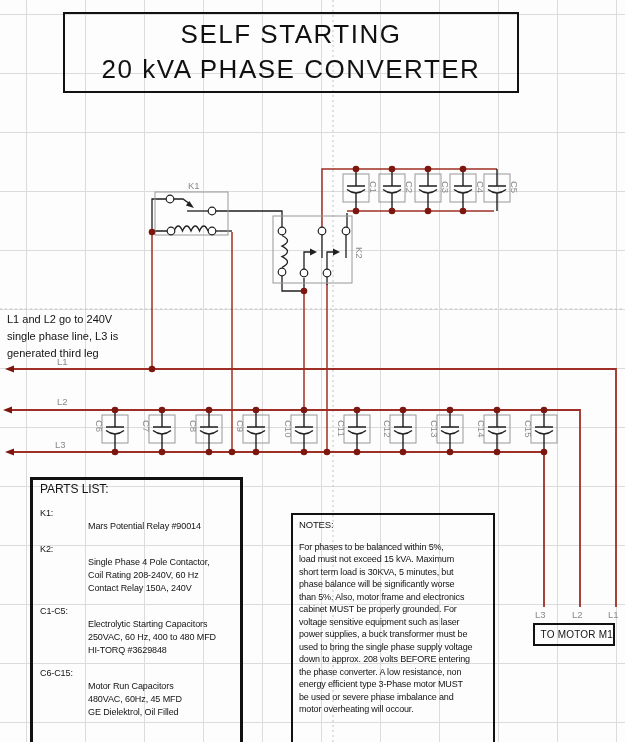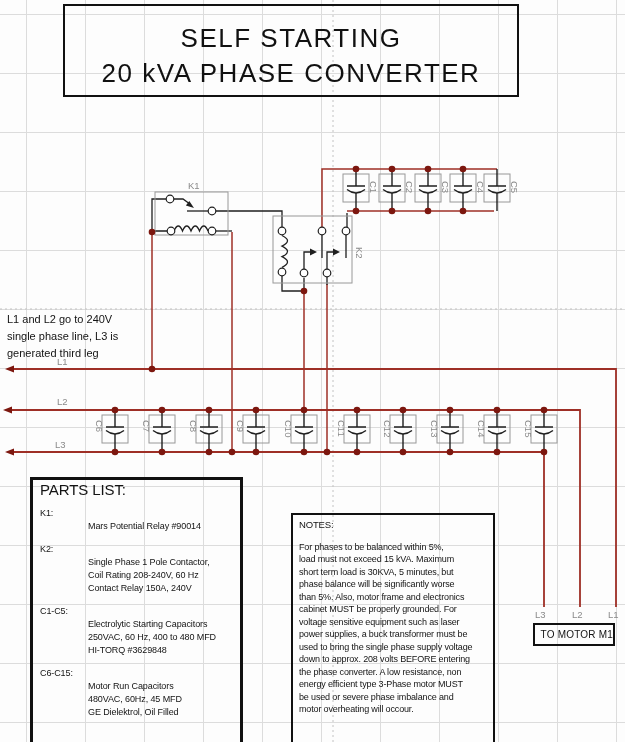--- a/index.html
+++ b/index.html
@@ -19,31 +19,31 @@
   .wire-red-thin{stroke:#9e2f26;stroke-width:1.5;fill:none;}
   .wire-blk{stroke:#1f1f1f;stroke-width:1.3;fill:none;}
   .cbox{fill:none;stroke:#989898;stroke-width:1;}
   .cwire{fill:none;stroke:#1f1f1f;stroke-width:1.4;}
   .term{fill:#ffffff;stroke:#1f1f1f;stroke-width:1.2;}
   .dot{fill:#7c170f;stroke:none;}
   .arr{fill:#1f1f1f;stroke:none;}
   .rarr{fill:#7c170f;stroke:none;}
   .slabel{font-family:"Liberation Sans","DejaVu Sans",sans-serif;font-size:9.5px;fill:#8a8a8a;}
   .title-box{
-    position:absolute;left:63px;top:4px;width:452px;height:74px;
+    position:absolute;left:63px;top:12px;width:452px;height:74px;
     border:2px solid #111;text-align:center;
-    font-size:26px;letter-spacing:1.5px;line-height:35px;padding-top:15px;
+    font-size:26px;letter-spacing:1.5px;line-height:35px;padding-top:3px;
   }
   .annotation{position:absolute;left:7px;top:311px;font-size:11px;line-height:17px;color:#131313;}
   .parts-box{
     position:absolute;left:30px;top:477px;width:213px;height:275px;
     border:3px solid #111;font-size:9px;line-height:13px;letter-spacing:-0.1px;
     padding:3px 0 0 7px;box-sizing:border-box;color:#131313;
   }
-  .pl-title{margin-bottom:11px;font-size:15px;}
+  .pl-title{margin-bottom:11px;font-size:12px;}
   .pl-row{display:flex;margin-bottom:10px;flex-direction:column;}
   .pl-key{width:45px;flex:none;}
   .pl-lines{flex:1;padding-left:48px;}
   .notes-box{
     position:absolute;left:291px;top:513px;width:204px;height:242px;
     border:2.5px solid #111;font-size:9px;line-height:12.5px;letter-spacing:-0.15px;
     padding:4px 0 0 6px;box-sizing:border-box;color:#131313;
   }
   .nb-title{font-size:9.5px;margin-bottom:9px;}
   .to-motor-box{
@@ -226,21 +226,21 @@
     <div class="pl-title">PARTS LIST:</div>
     <div class="pl-row">
       <span class="pl-key">K1:</span>
       <div class="pl-lines">
         <div>Mars Potential Relay #90014</div>
       </div>
     </div>
     <div class="pl-row">
       <span class="pl-key">K2:</span>
       <div class="pl-lines">
-        <div>Single Phase 1 Pole Contactor,</div>
+        <div>Single Phase 4 Pole Contactor,</div>
         <div>Coil Rating 208-240V, 60 Hz</div>
         <div>Contact Relay 150A, 240V</div>
       </div>
     </div>
     <div class="pl-row">
       <span class="pl-key">C1-C5:</span>
       <div class="pl-lines">
         <div>Electrolytic Starting Capacitors</div>
         <div>250VAC, 60 Hz, 400 to 480 MFD</div>
         <div>HI-TORQ #3629848</div>

